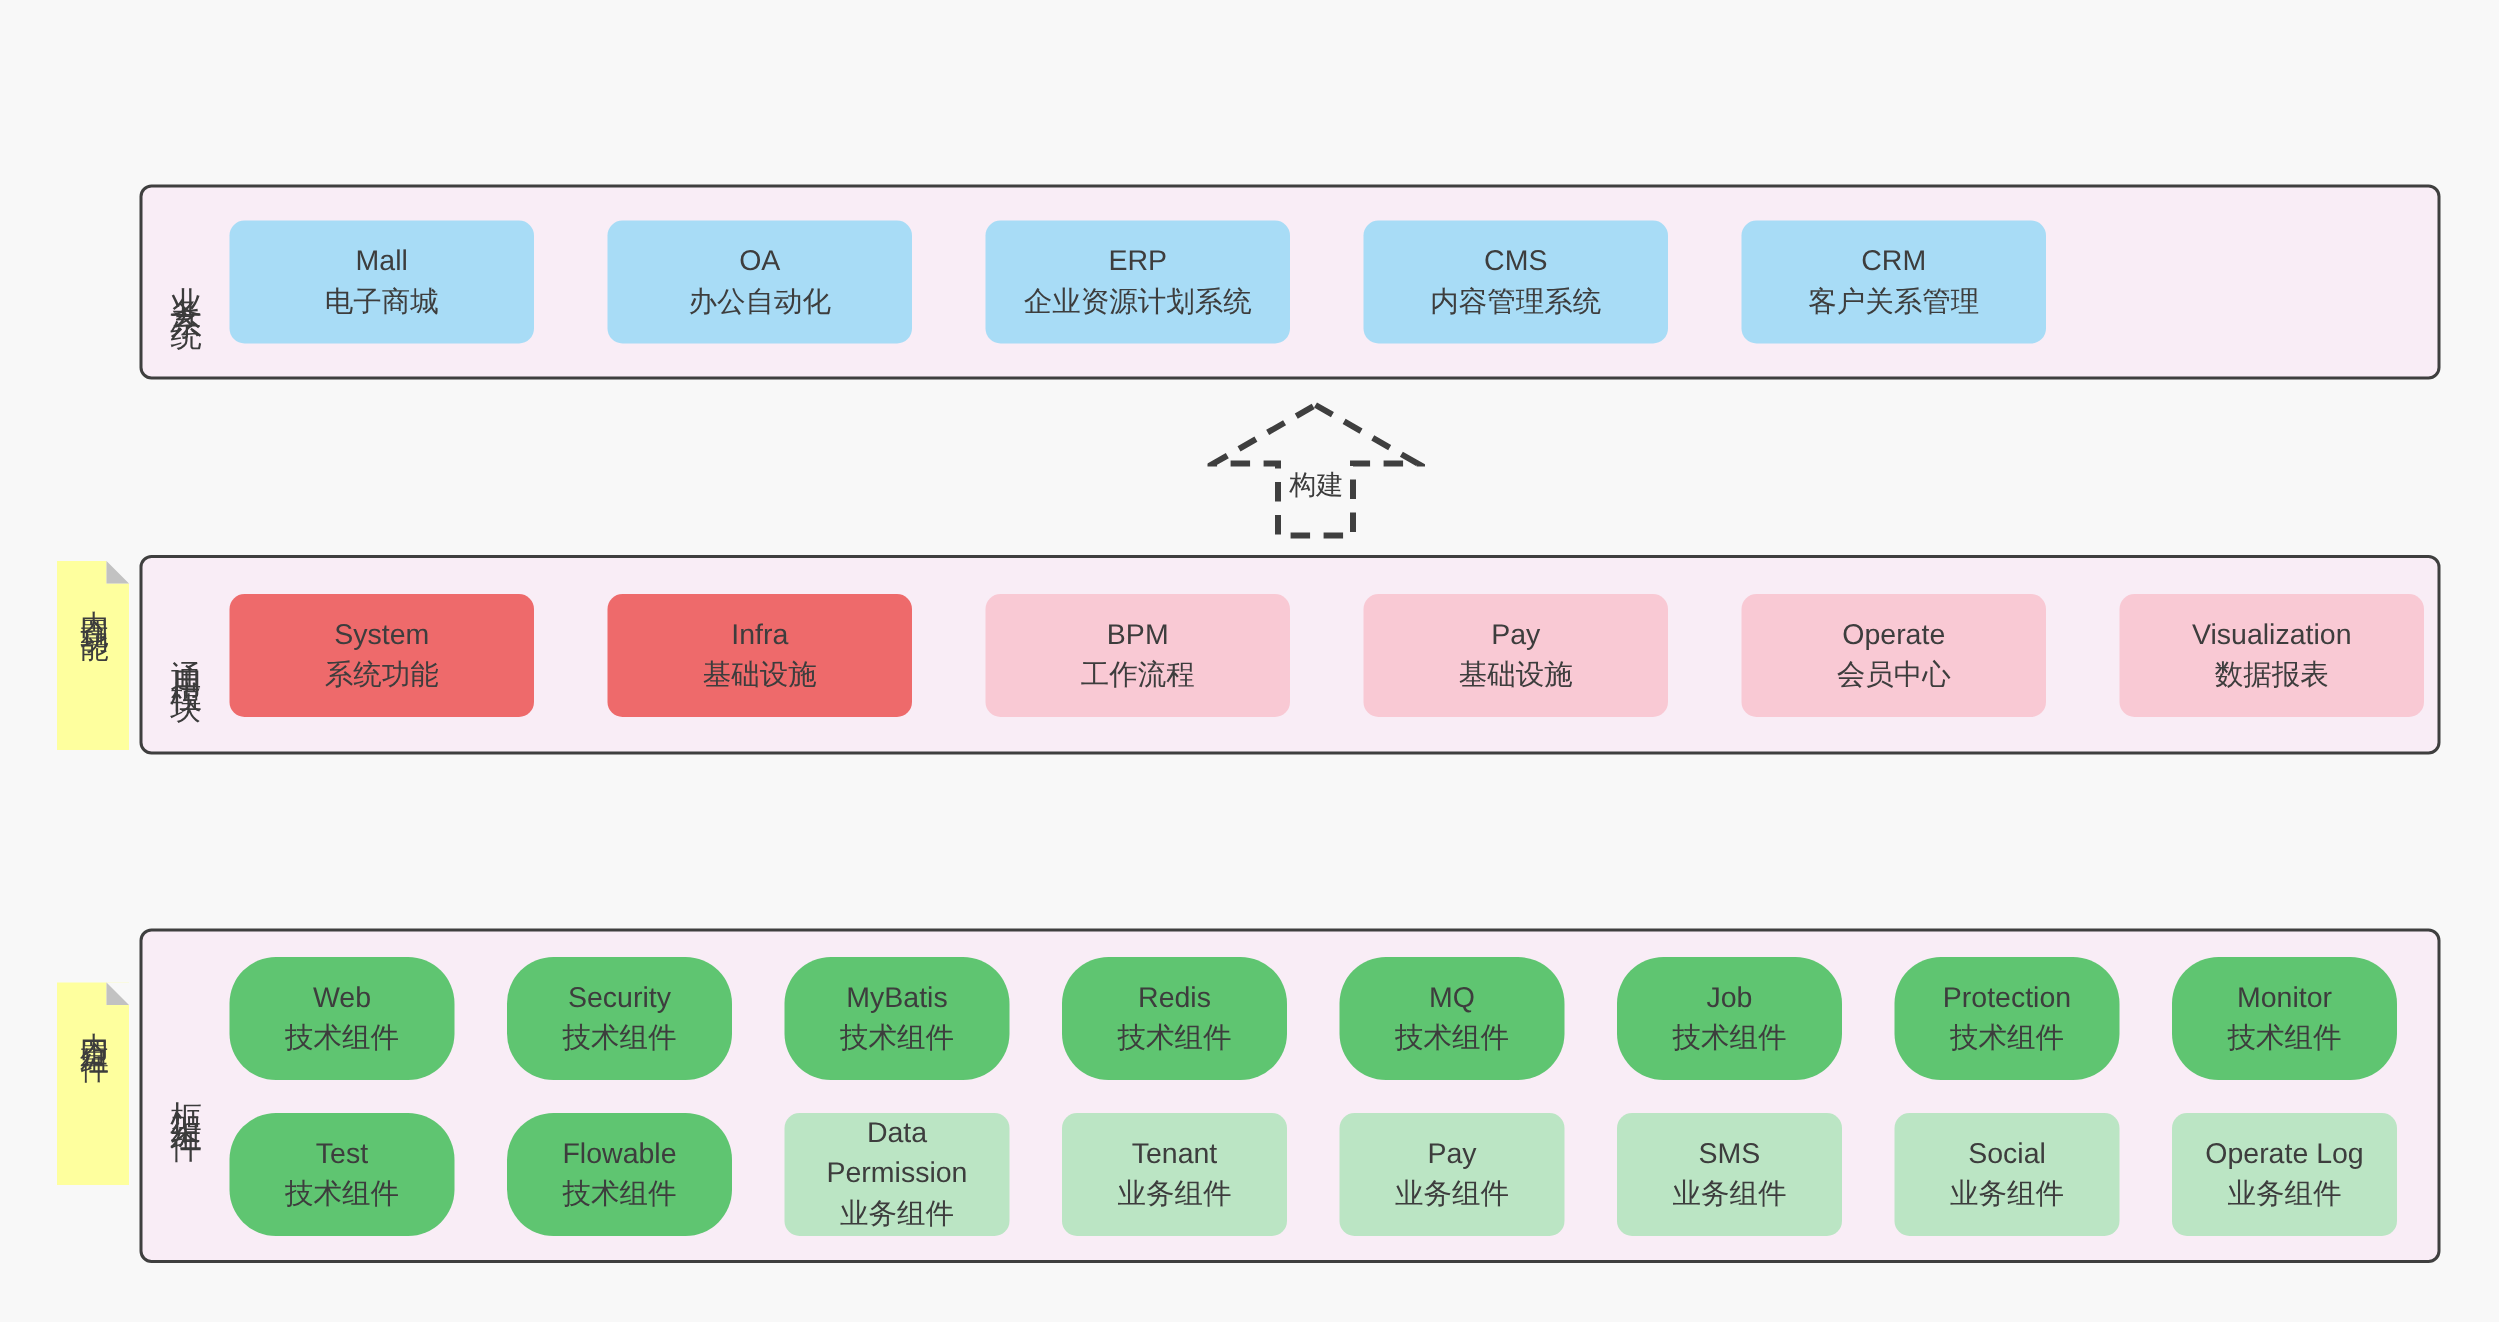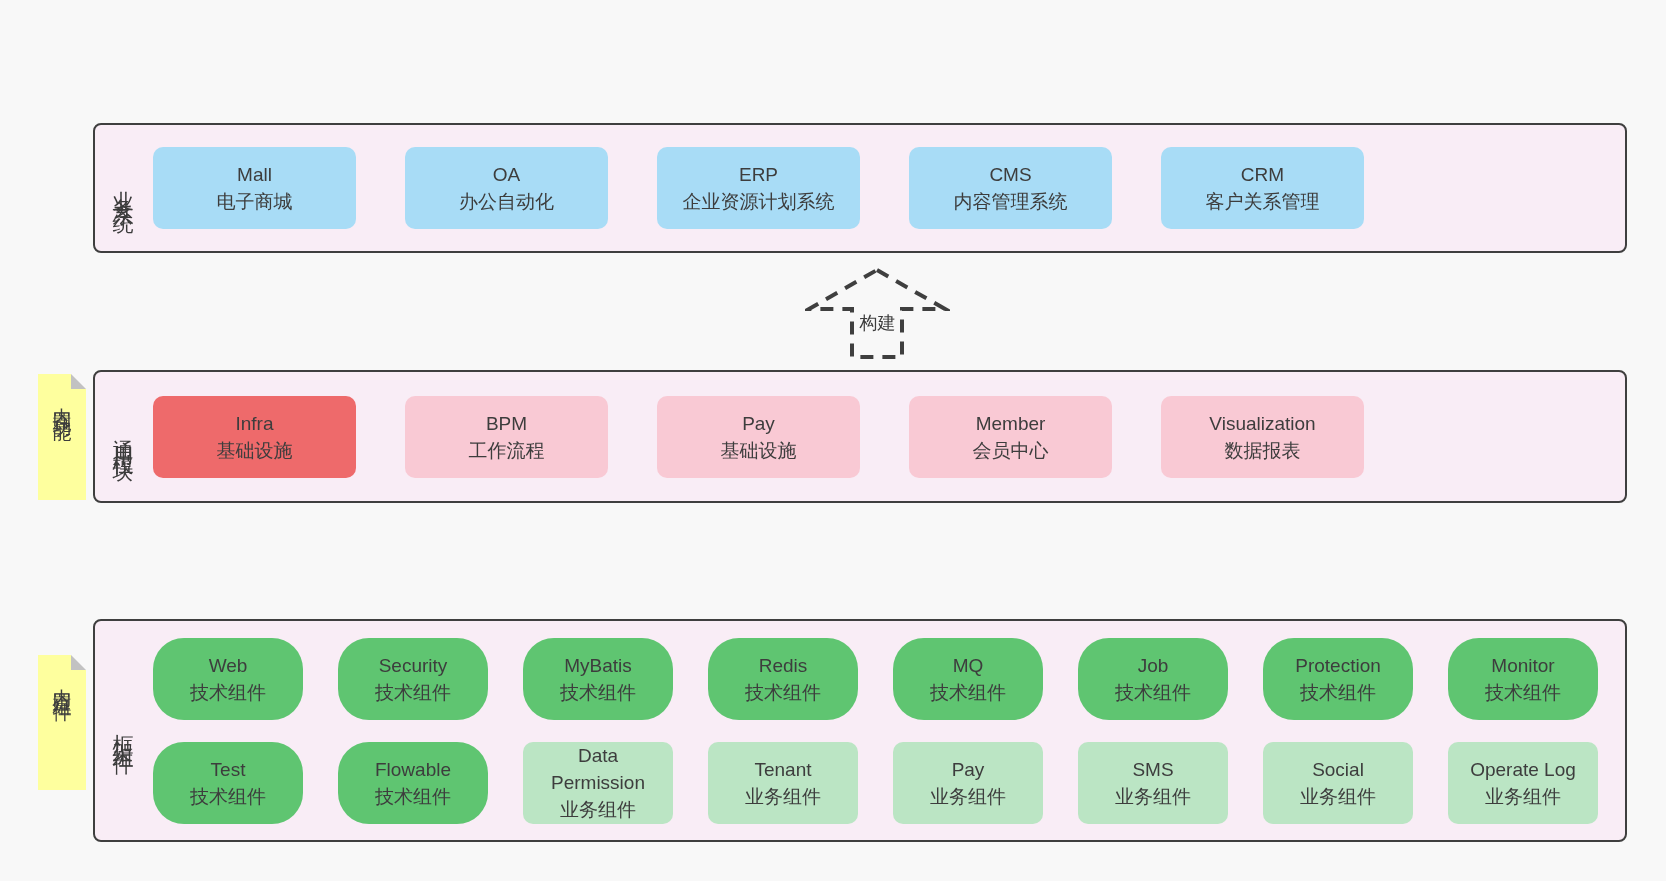--- a/index.html
+++ b/index.html
@@ -144,33 +144,37 @@
 
   <div class="note" id="note-modules">
     <span class="note-fold"></span>
     <span class="note-text">内置功能</span>
   </div>
   <section class="layer" id="layer-modules">
     <div class="layer-label">通用模块</div>
     <div class="rows">
       <div class="row row-6">
           <div class="box box--red">
+            <span class="box-en">System</span>
+            <span class="box-zh">系统功能</span>
+          </div>
+          <div class="box box--red">
             <span class="box-en">Infra</span>
             <span class="box-zh">基础设施</span>
           </div>
           <div class="box box--pink">
             <span class="box-en">BPM</span>
             <span class="box-zh">工作流程</span>
           </div>
           <div class="box box--pink">
             <span class="box-en">Pay</span>
             <span class="box-zh">基础设施</span>
           </div>
           <div class="box box--pink">
-            <span class="box-en">Member</span>
+            <span class="box-en">Operate</span>
             <span class="box-zh">会员中心</span>
           </div>
           <div class="box box--pink">
             <span class="box-en">Visualization</span>
             <span class="box-zh">数据报表</span>
           </div>
         </div>
     </div>
   </section>
 

